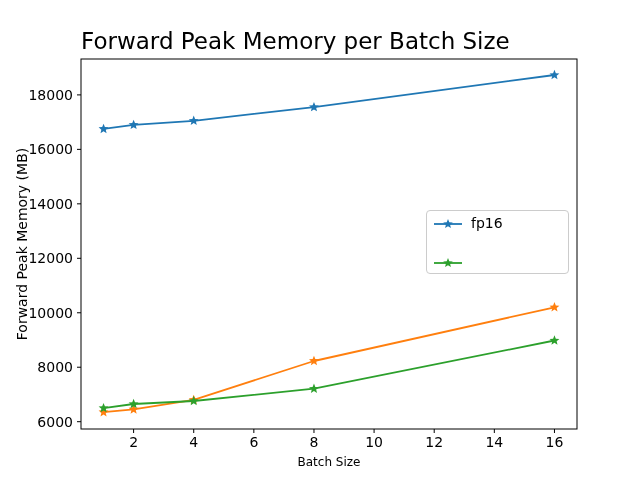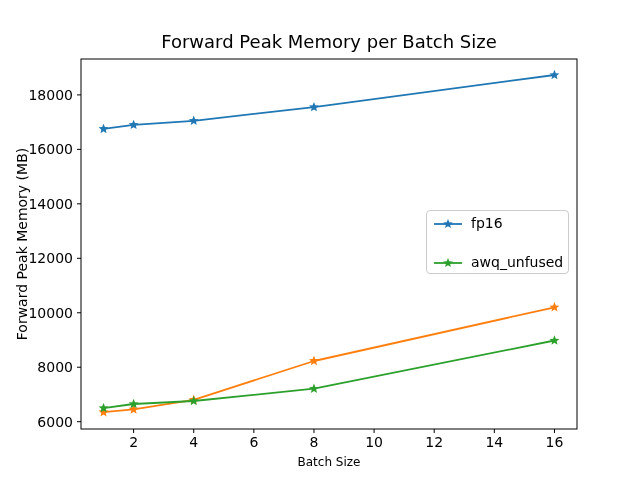--- a/index.html
+++ b/index.html
@@ -5,21 +5,21 @@
   html, body {
     margin: 0; padding: 0;
     width: 640px; height: 480px;
     background: #ffffff;
     overflow: hidden;
     font-family: "DejaVu Sans", sans-serif;
   }
   .figure { position: relative; width: 640px; height: 480px; background: #ffffff; }
   .title {
     position: absolute; left: 81px; top: 33px; width: 496px;
-    text-align: center; font-size: 18px; color: #000; line-height: 17px;
+    font-size: 23px; color: #000; line-height: 17px;
     white-space: nowrap;
   }
   .xlabel {
     position: absolute; left: 329px; top: 462px;
     transform: translate(-50%, -50%);
     font-size: 12px; color: #000; white-space: nowrap;
   }
   .ylabel {
     position: absolute; left: 22px; top: 244px;
     transform: translate(-50%, -50%) rotate(-90deg);
@@ -109,16 +109,15 @@
             <line x1="1" y1="7" x2="29" y2="7" stroke="#1f77b4" stroke-width="1.8"></line>
             <path d="M15.00 2.00L16.29 5.22L19.76 5.45L17.09 7.68L17.94 11.05L15.00 9.20L12.06 11.05L12.91 7.68L10.24 5.45L13.71 5.22Z" fill="#1f77b4"></path>
           </svg></span>
       <span class="legend-label">fp16</span>
     </div>
     <div class="legend-entry">
       <span class="legend-sample"><svg width="30" height="14">
             <line x1="1" y1="7" x2="29" y2="7" stroke="#2ca02c" stroke-width="1.8"></line>
             <path d="M15.00 2.00L16.29 5.22L19.76 5.45L17.09 7.68L17.94 11.05L15.00 9.20L12.06 11.05L12.91 7.68L10.24 5.45L13.71 5.22Z" fill="#2ca02c"></path>
           </svg></span>
-      <span class="legend-label">awq_unfused</span>
     </div>
   </div>
 </div>
 
 </body></html>

